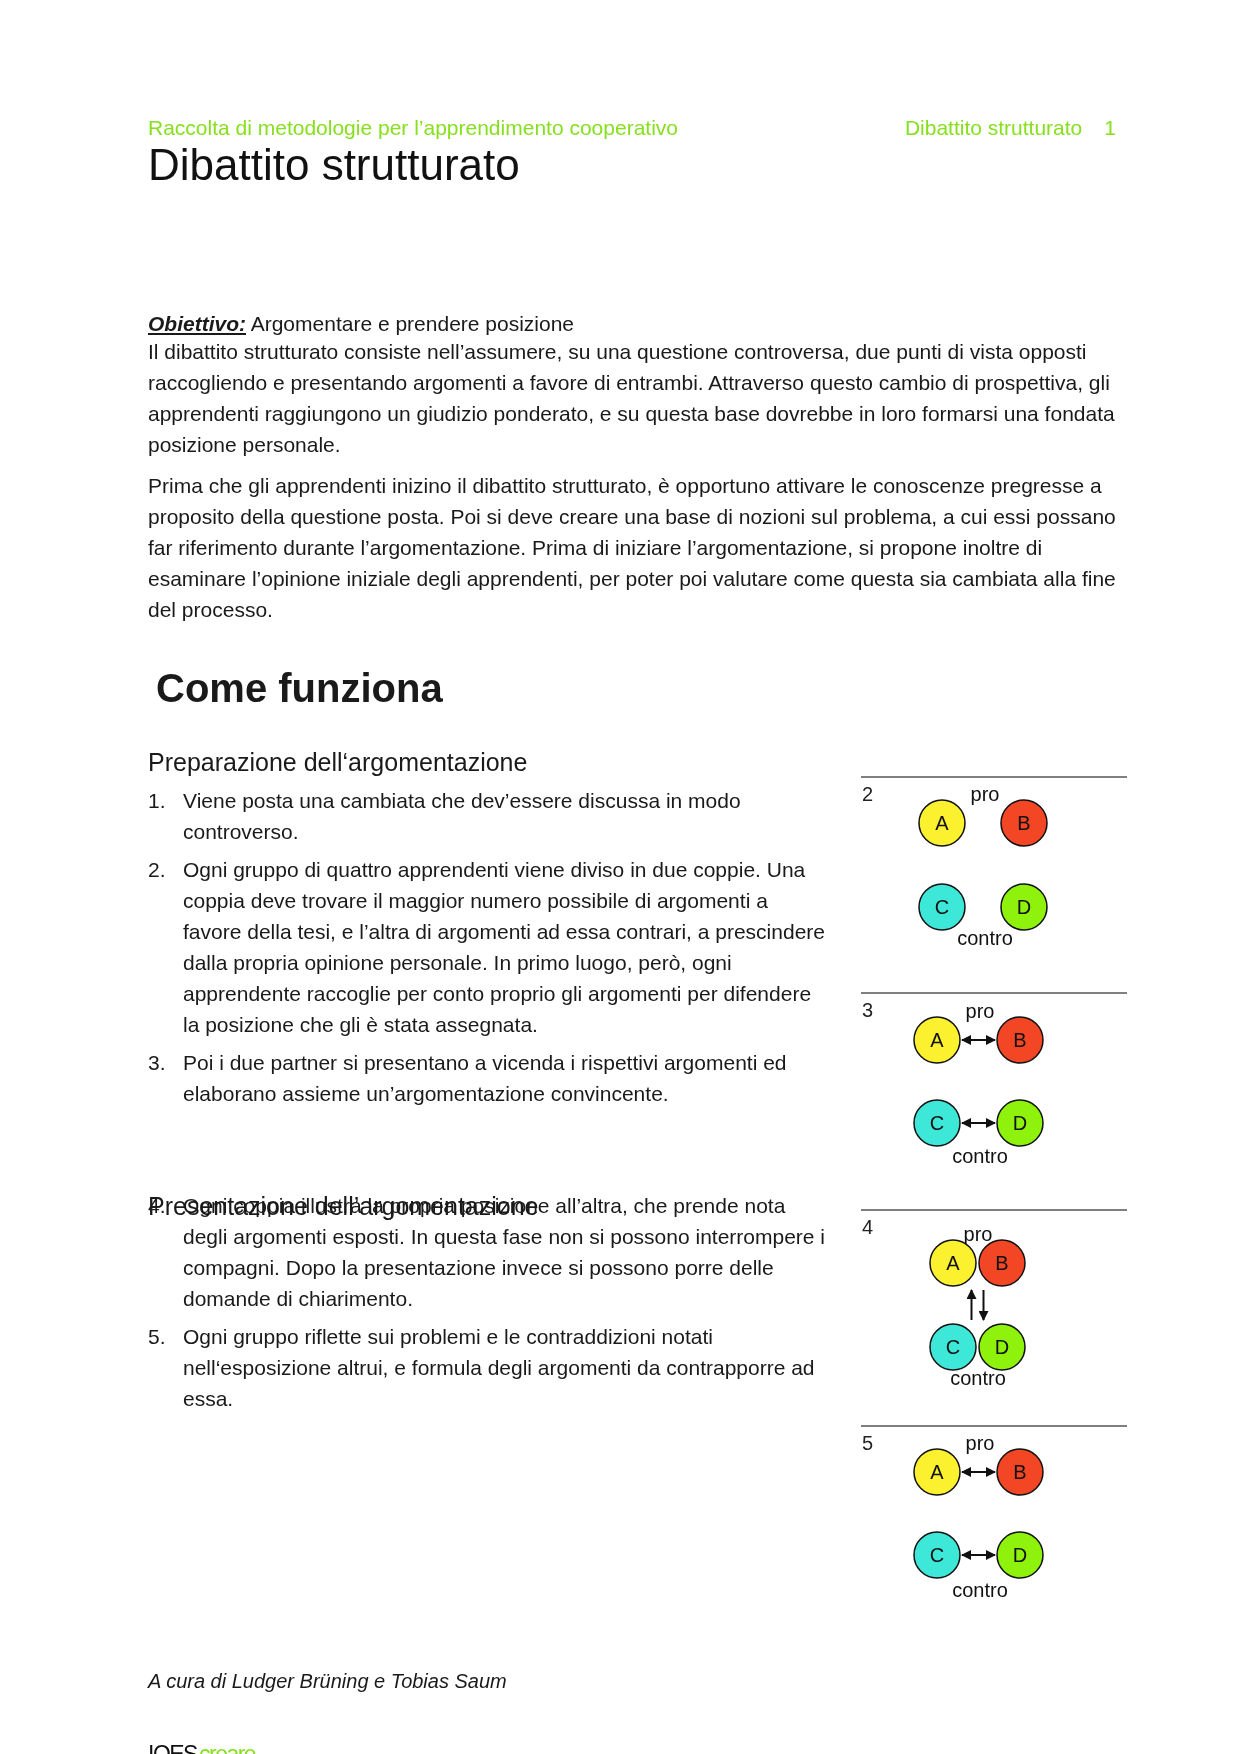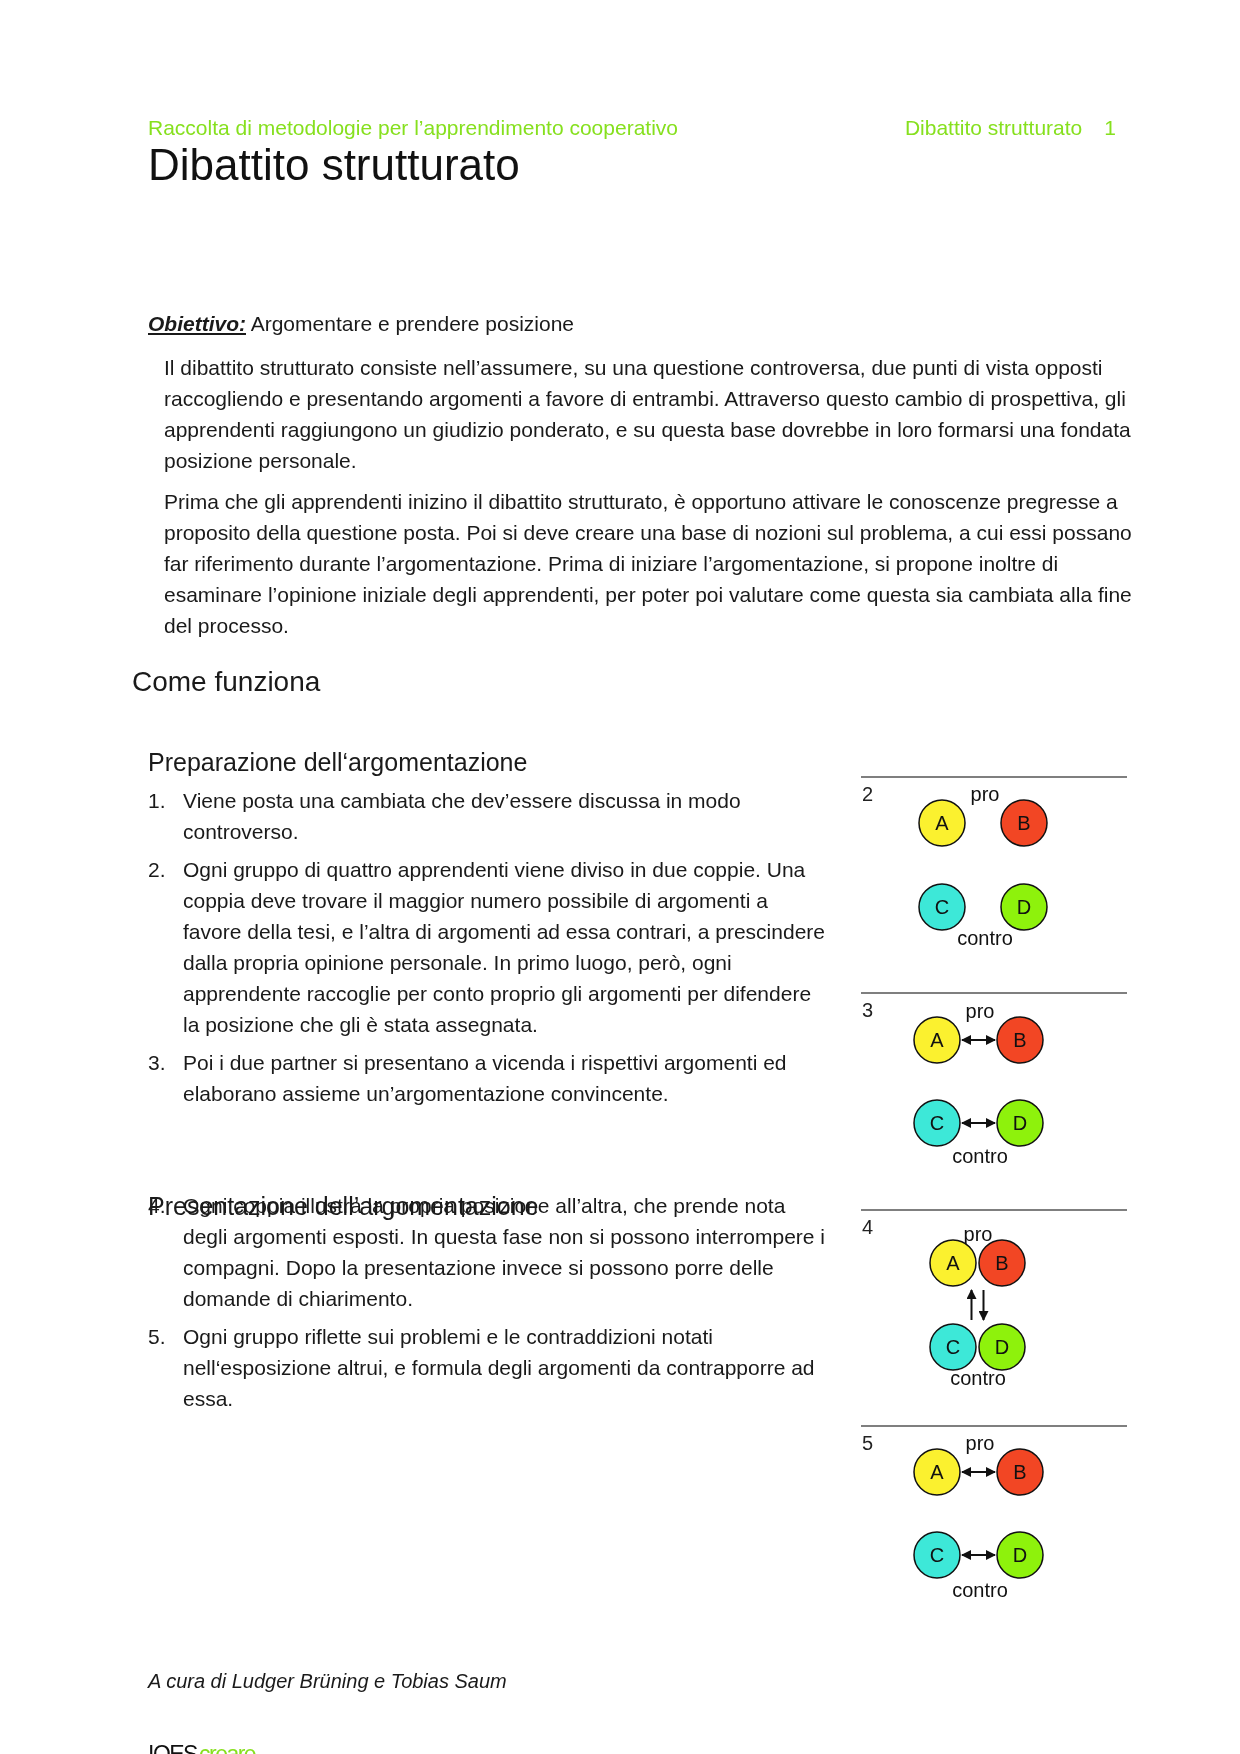--- a/index.html
+++ b/index.html
@@ -6,24 +6,24 @@
   body { width:1240px; height:1754px; position:relative; overflow:hidden;
          font-family:"Liberation Sans", sans-serif; color:#1a1a1a; }
   .abs { position:absolute;margin-top:48px; }
   .hdr { top:68px; font-size:21px; color:#7ed321; color:#86e01e; white-space:nowrap; }
   .hdr-left { left:148px; }
   .hdr-right { right:124px; }
   .hdr-right .pg { margin-left:22px; }
   .title { left:148px; top:140px; font-size:44px; font-weight:normal; color:#111; margin:0; white-space:nowrap; }
   .obj { left:148px; top:264px; font-size:21px; white-space:nowrap; }
   .obj em { font-style:italic; font-weight:bold;text-decoration:underline; }
-  .para { left:148px; width:980px; font-size:21px; line-height:31px; margin:16px; }
+  .para { left:148px; width:980px; font-size:21px; line-height:31px; margin:0; }
   .p1 { top:336px; }
   .p2 { top:470px; }
-  .h2 { left:132px; top:666px; font-size:28px; margin:0; font-weight:normal; white-space:nowrap; }
+  .h2 { left:156px; top:666px; font-size:40px; margin:0; font-weight:bold; white-space:nowrap; }
   .h3 { left:148px; font-size:25px; margin:0; font-weight:normal; white-space:nowrap; }
   .h3a { top:748px; }
   .h3b { top:1192px; }
   ol.steps { position:absolute; left:148px; width:680px; margin:0; padding:0; list-style:none; font-size:21px; line-height:31px; }
   ol.steps li { position:relative; padding-left:35px; margin-bottom:7px; }
   ol.steps li .num { position:absolute; left:0; top:0; }
   .list-a { top:785px; }
   .list-b { top:1190px; }
   .credits { left:148px; top:1618px; font-size:20px; font-style:italic; line-height:31px; white-space:nowrap; }
   .logo { left:148px; top:1693px; font-size:23px; letter-spacing:-1.5px; white-space:nowrap; }

